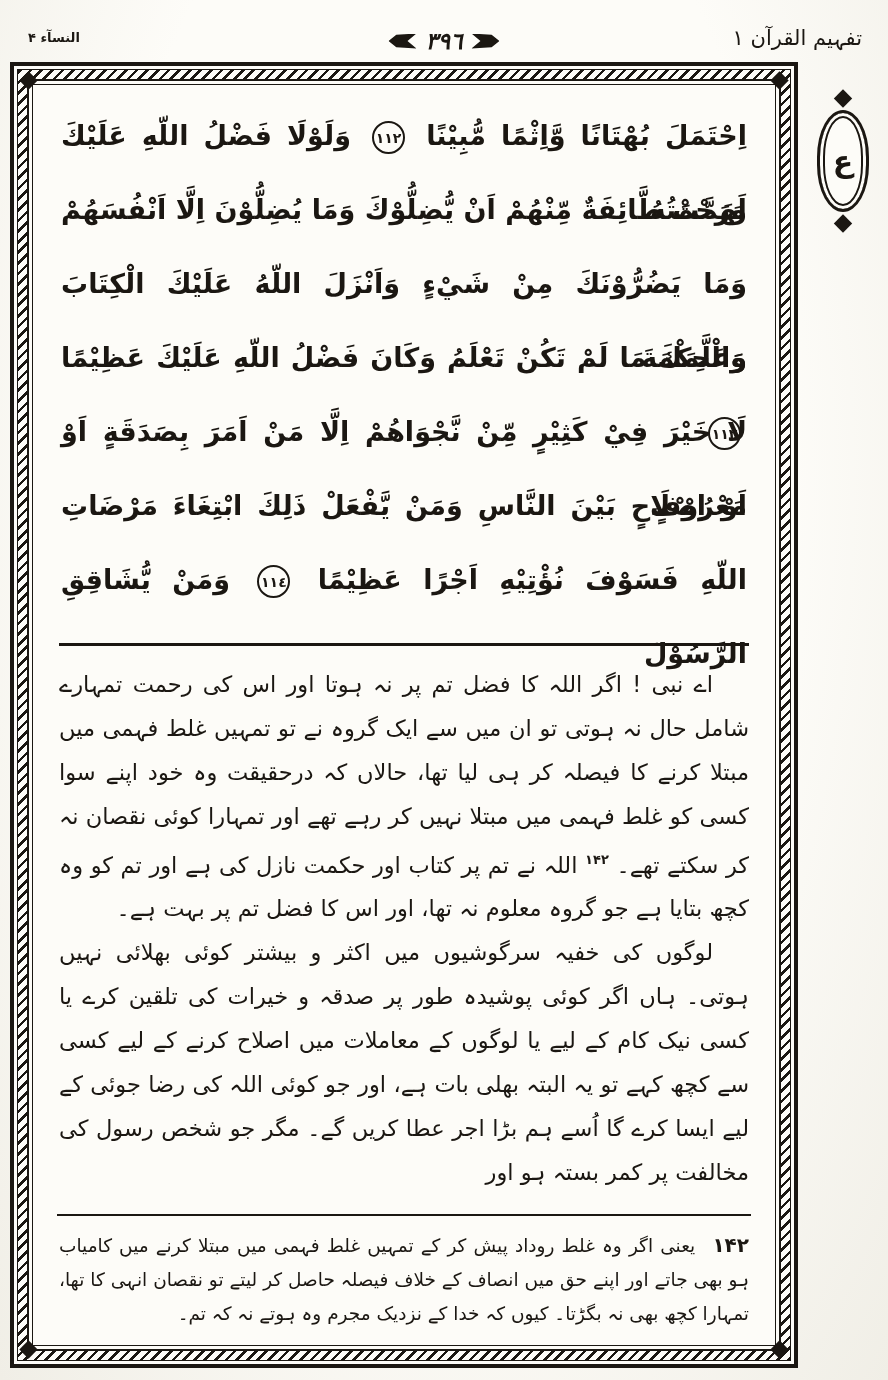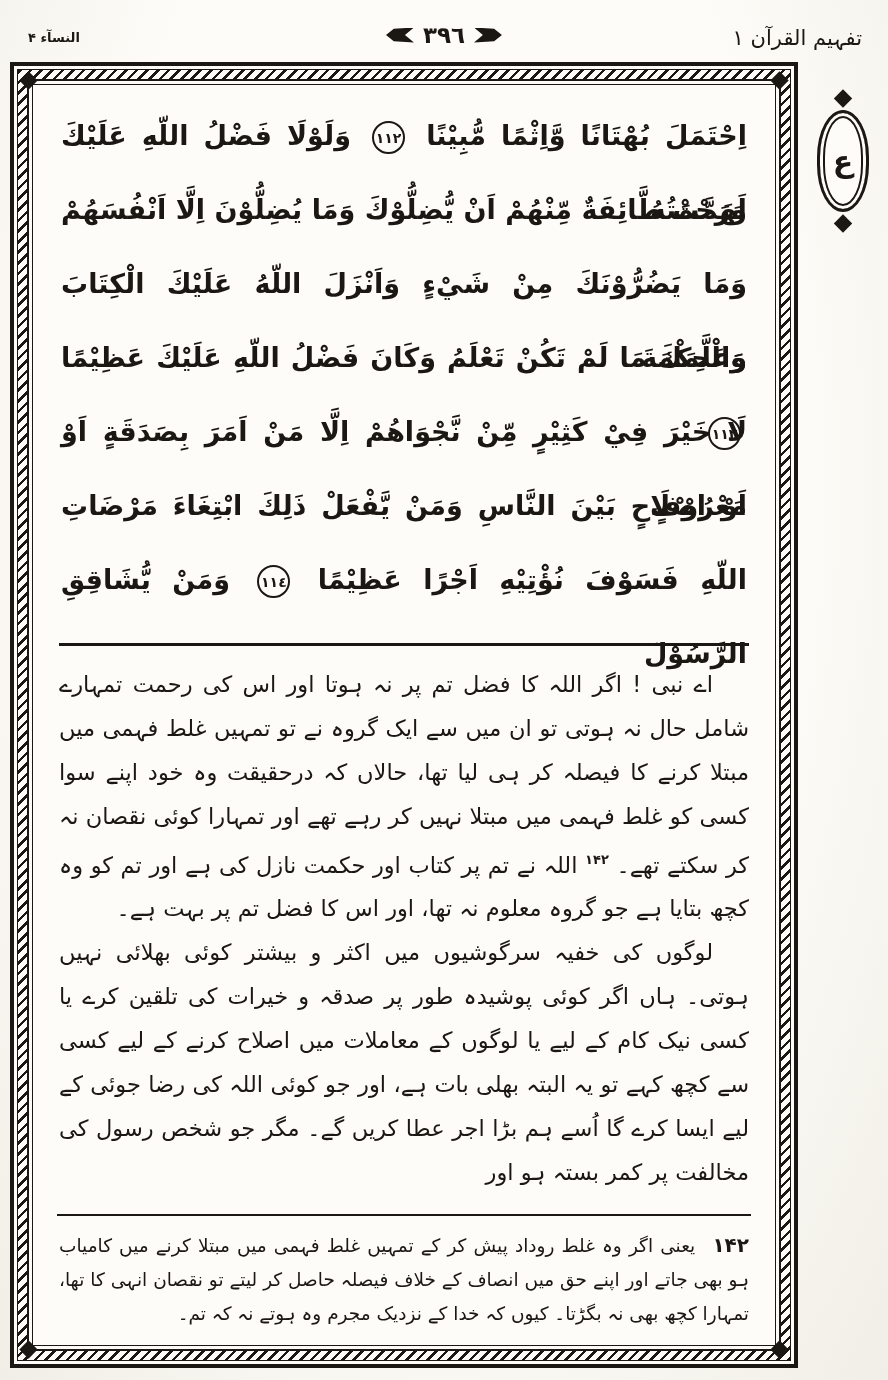--- a/index.html
+++ b/index.html
@@ -19,23 +19,23 @@
   
   .h-left {
     position: absolute; top: 30px; left: 28px;
     font-size: 13px; font-weight: bold; direction: rtl;
   }
   .h-right {
     position: absolute; top: 26px; right: 26px;
     font-size: 21px; font-weight: normal; direction: rtl; margin-left: 25px;
   }
   .h-center {
-    position: absolute; top: 22px; left: 50%;
+    position: absolute; top: 28px; left: 50%;
     transform: translateX(-50%);
-    display: flex; align-items: center; gap: 9px;
+    display: flex; align-items: center; gap: 9px; font-style: italic;
   }
   .pnum { font-size: 23px; font-weight: bold; letter-spacing: 2px; }
   .wing {
     display: inline-block; width: 28px; height: 15px;
     background: #1b1712;
     clip-path: polygon(0 50%, 28% 8%, 100% 0, 68% 50%, 100% 100%, 28% 92%);
   }
   .wing-l { transform: scaleX(-1); }
 
   

